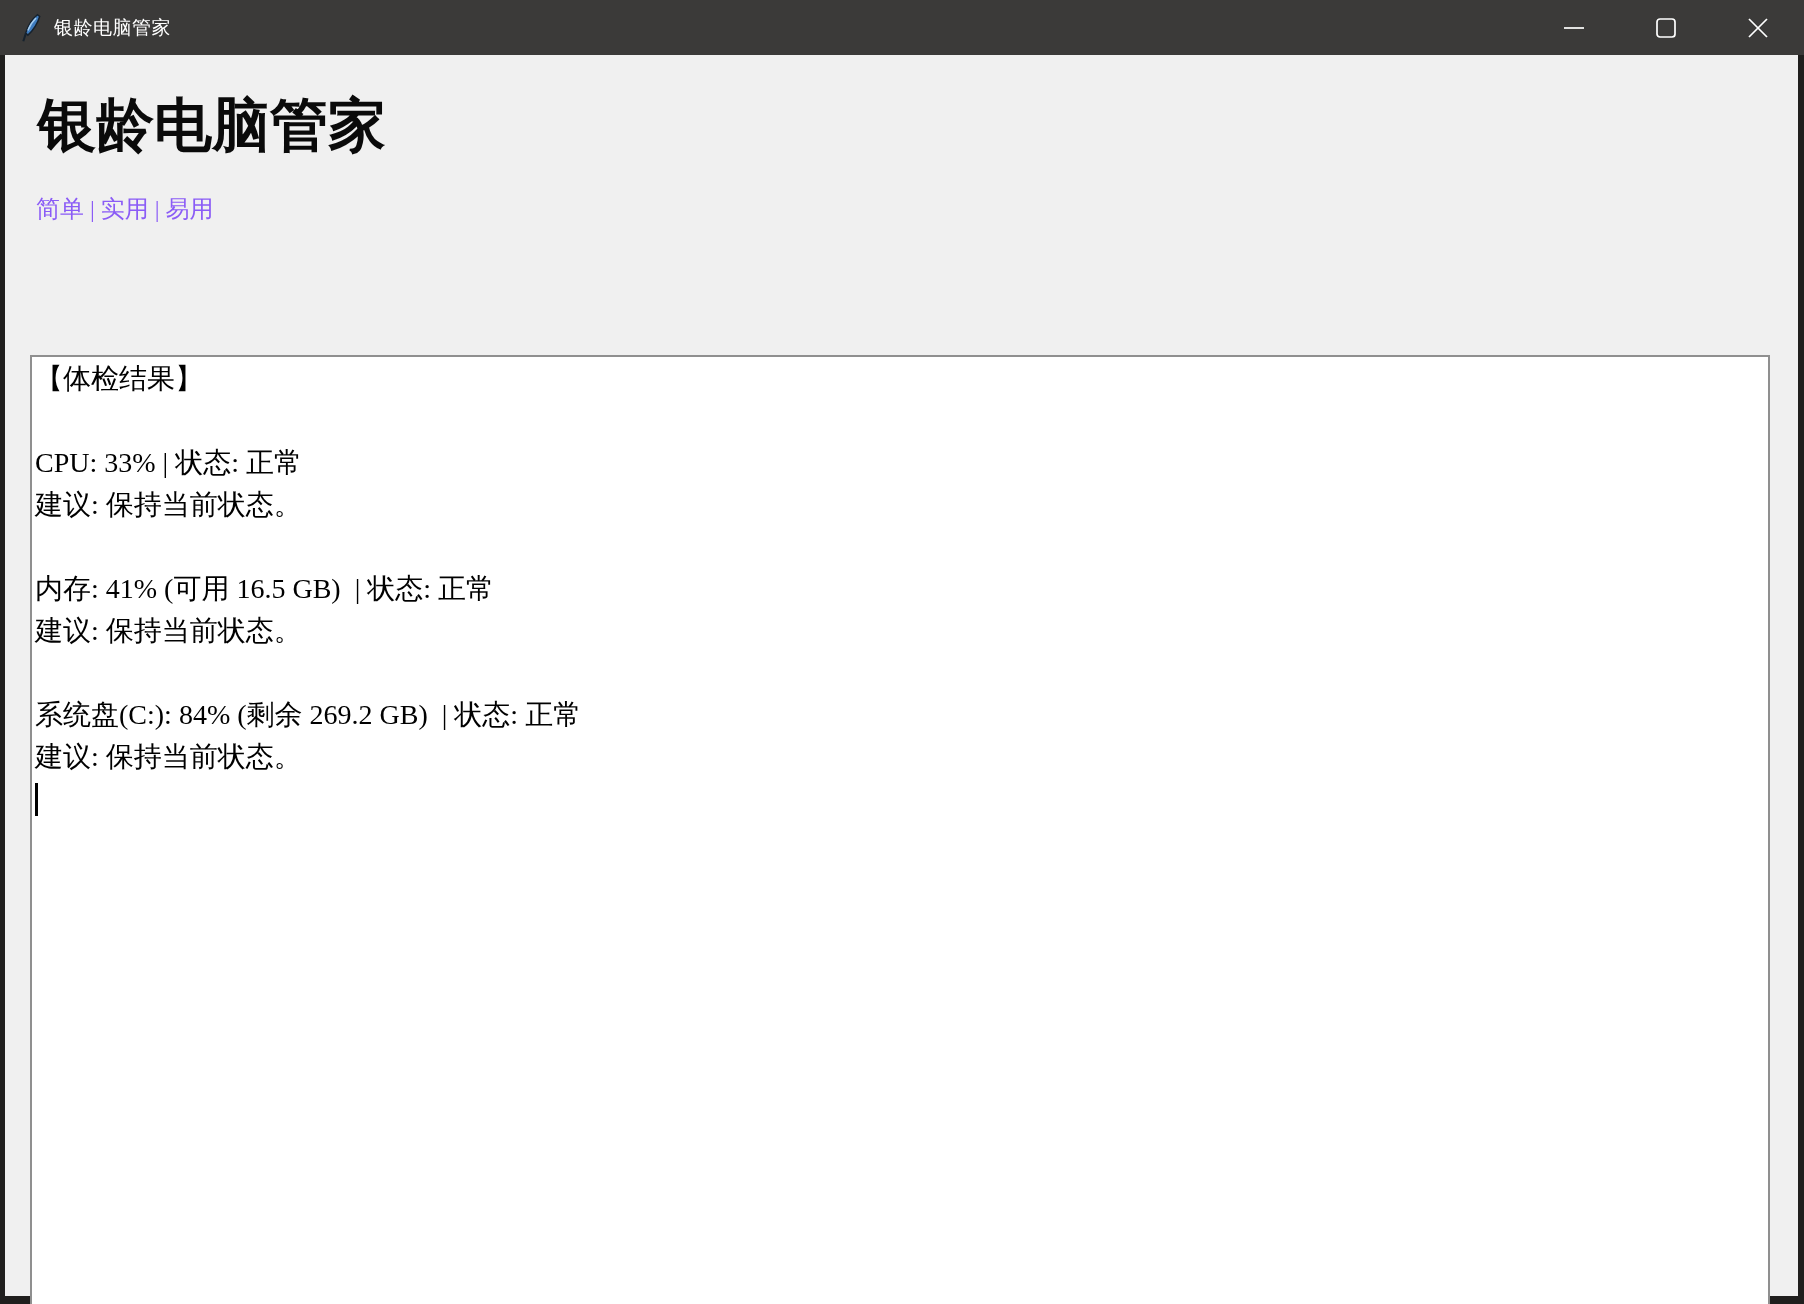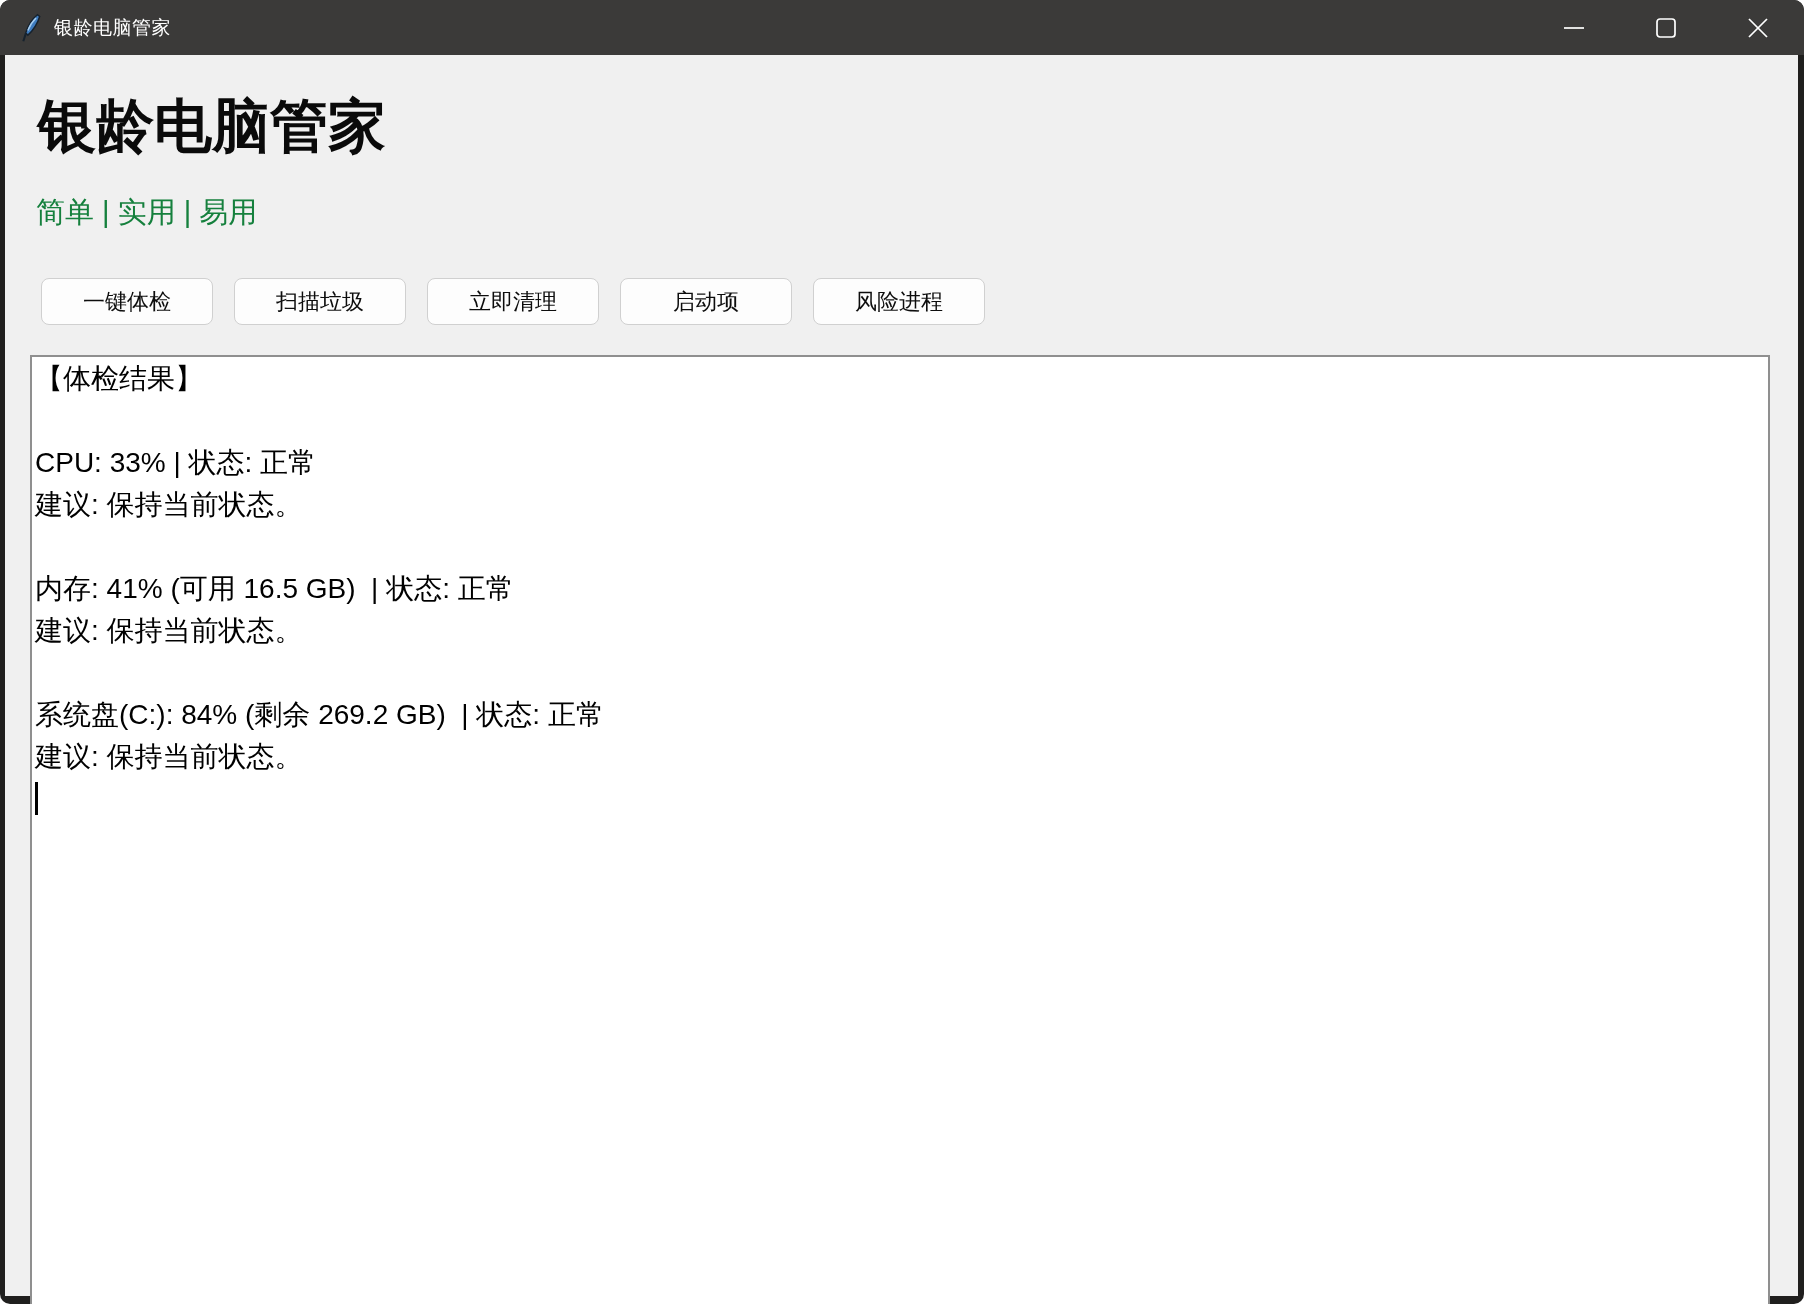--- a/index.html
+++ b/index.html
@@ -1,29 +1,29 @@
 <!DOCTYPE html>
 <html><head>
 <meta charset="utf-8">
 <style>
   html,body{margin:0;padding:0;background:#ffffff;}
   #stage{position:relative;width:1804px;height:1304px;font-family:"Liberation Sans","DejaVu Sans",sans-serif;overflow:hidden;}
 
   
-  .window{position:absolute;inset:0;background:#201f1e;border-radius:10px;overflow:hidden;}
+  .window{position:absolute;inset:0;background:#201f1e;border-radius:0;overflow:hidden;font-family:Liberation Serif, serif;}
   .titlebar{position:absolute;top:0;left:0;right:0;height:55px;background:#3b3a39;display:flex;align-items:center;}
   .app-icon{margin-left:20px;width:22px;height:30px;flex:0 0 auto;}
   .title-text{margin-left:12px;color:#ffffff;font-size:19px;letter-spacing:0.5px;}
   .controls{position:absolute;right:0;top:0;height:55px;display:flex;}
   .ctrl-btn{width:92px;height:55px;display:flex;align-items:center;justify-content:center;cursor:default;}
   .content{position:absolute;left:5px;right:6px;top:55px;bottom:8px;background:#f0f0f0;}
 
   
   .h1{position:absolute;left:33px;top:38px;font-size:58px;font-weight:bold;color:#0a0a0a;line-height:1.15;white-space:pre;}
-  .tagline{position:absolute;left:31px;top:138px;font-size:29px;color:#15803d;white-space:pre;}
+  .tagline{position:absolute;left:31px;top:138px;font-size:24px;color:#8b5cf6;white-space:pre;}
 
   
   .toolbar{position:absolute;left:0;top:223px;height:47px;width:100%;}
   .tb-btn{position:absolute;top:0;height:47px;width:172px;background:#fdfdfd;border:1px solid #d0d0d0;border-radius:8px;
           display:flex;align-items:center;justify-content:center;font-size:22px;color:#0d0d0d;box-sizing:border-box;cursor:default;}
   .tb-btn:nth-child(1){left:36px;}
   .tb-btn:nth-child(2){left:229px;}
   .tb-btn:nth-child(3){left:422px;}
   .tb-btn:nth-child(4){left:615px;}
   .tb-btn:nth-child(5){left:808px;}
@@ -75,27 +75,20 @@
             </svg>
           </span>
         </div>
       </div>
     </div>
 
     <div class="content">
       <div class="h1">银龄电脑管家</div>
       <div class="tagline">简单 | 实用 | 易用</div>
 
-      <div class="toolbar">
-        <div class="tb-btn">一键体检</div>
-        <div class="tb-btn">扫描垃圾</div>
-        <div class="tb-btn">立即清理</div>
-        <div class="tb-btn">启动项</div>
-        <div class="tb-btn">风险进程</div>
-      </div>
 
       <div class="textarea">
         <div class="ta-line">【体检结果】</div>
         <div class="ta-line"></div>
         <div class="ta-line">CPU: 33% | 状态: 正常</div>
         <div class="ta-line">建议: 保持当前状态。</div>
         <div class="ta-line"></div>
         <div class="ta-line">内存: 41% (可用 16.5 GB)  | 状态: 正常</div>
         <div class="ta-line">建议: 保持当前状态。</div>
         <div class="ta-line"></div>

